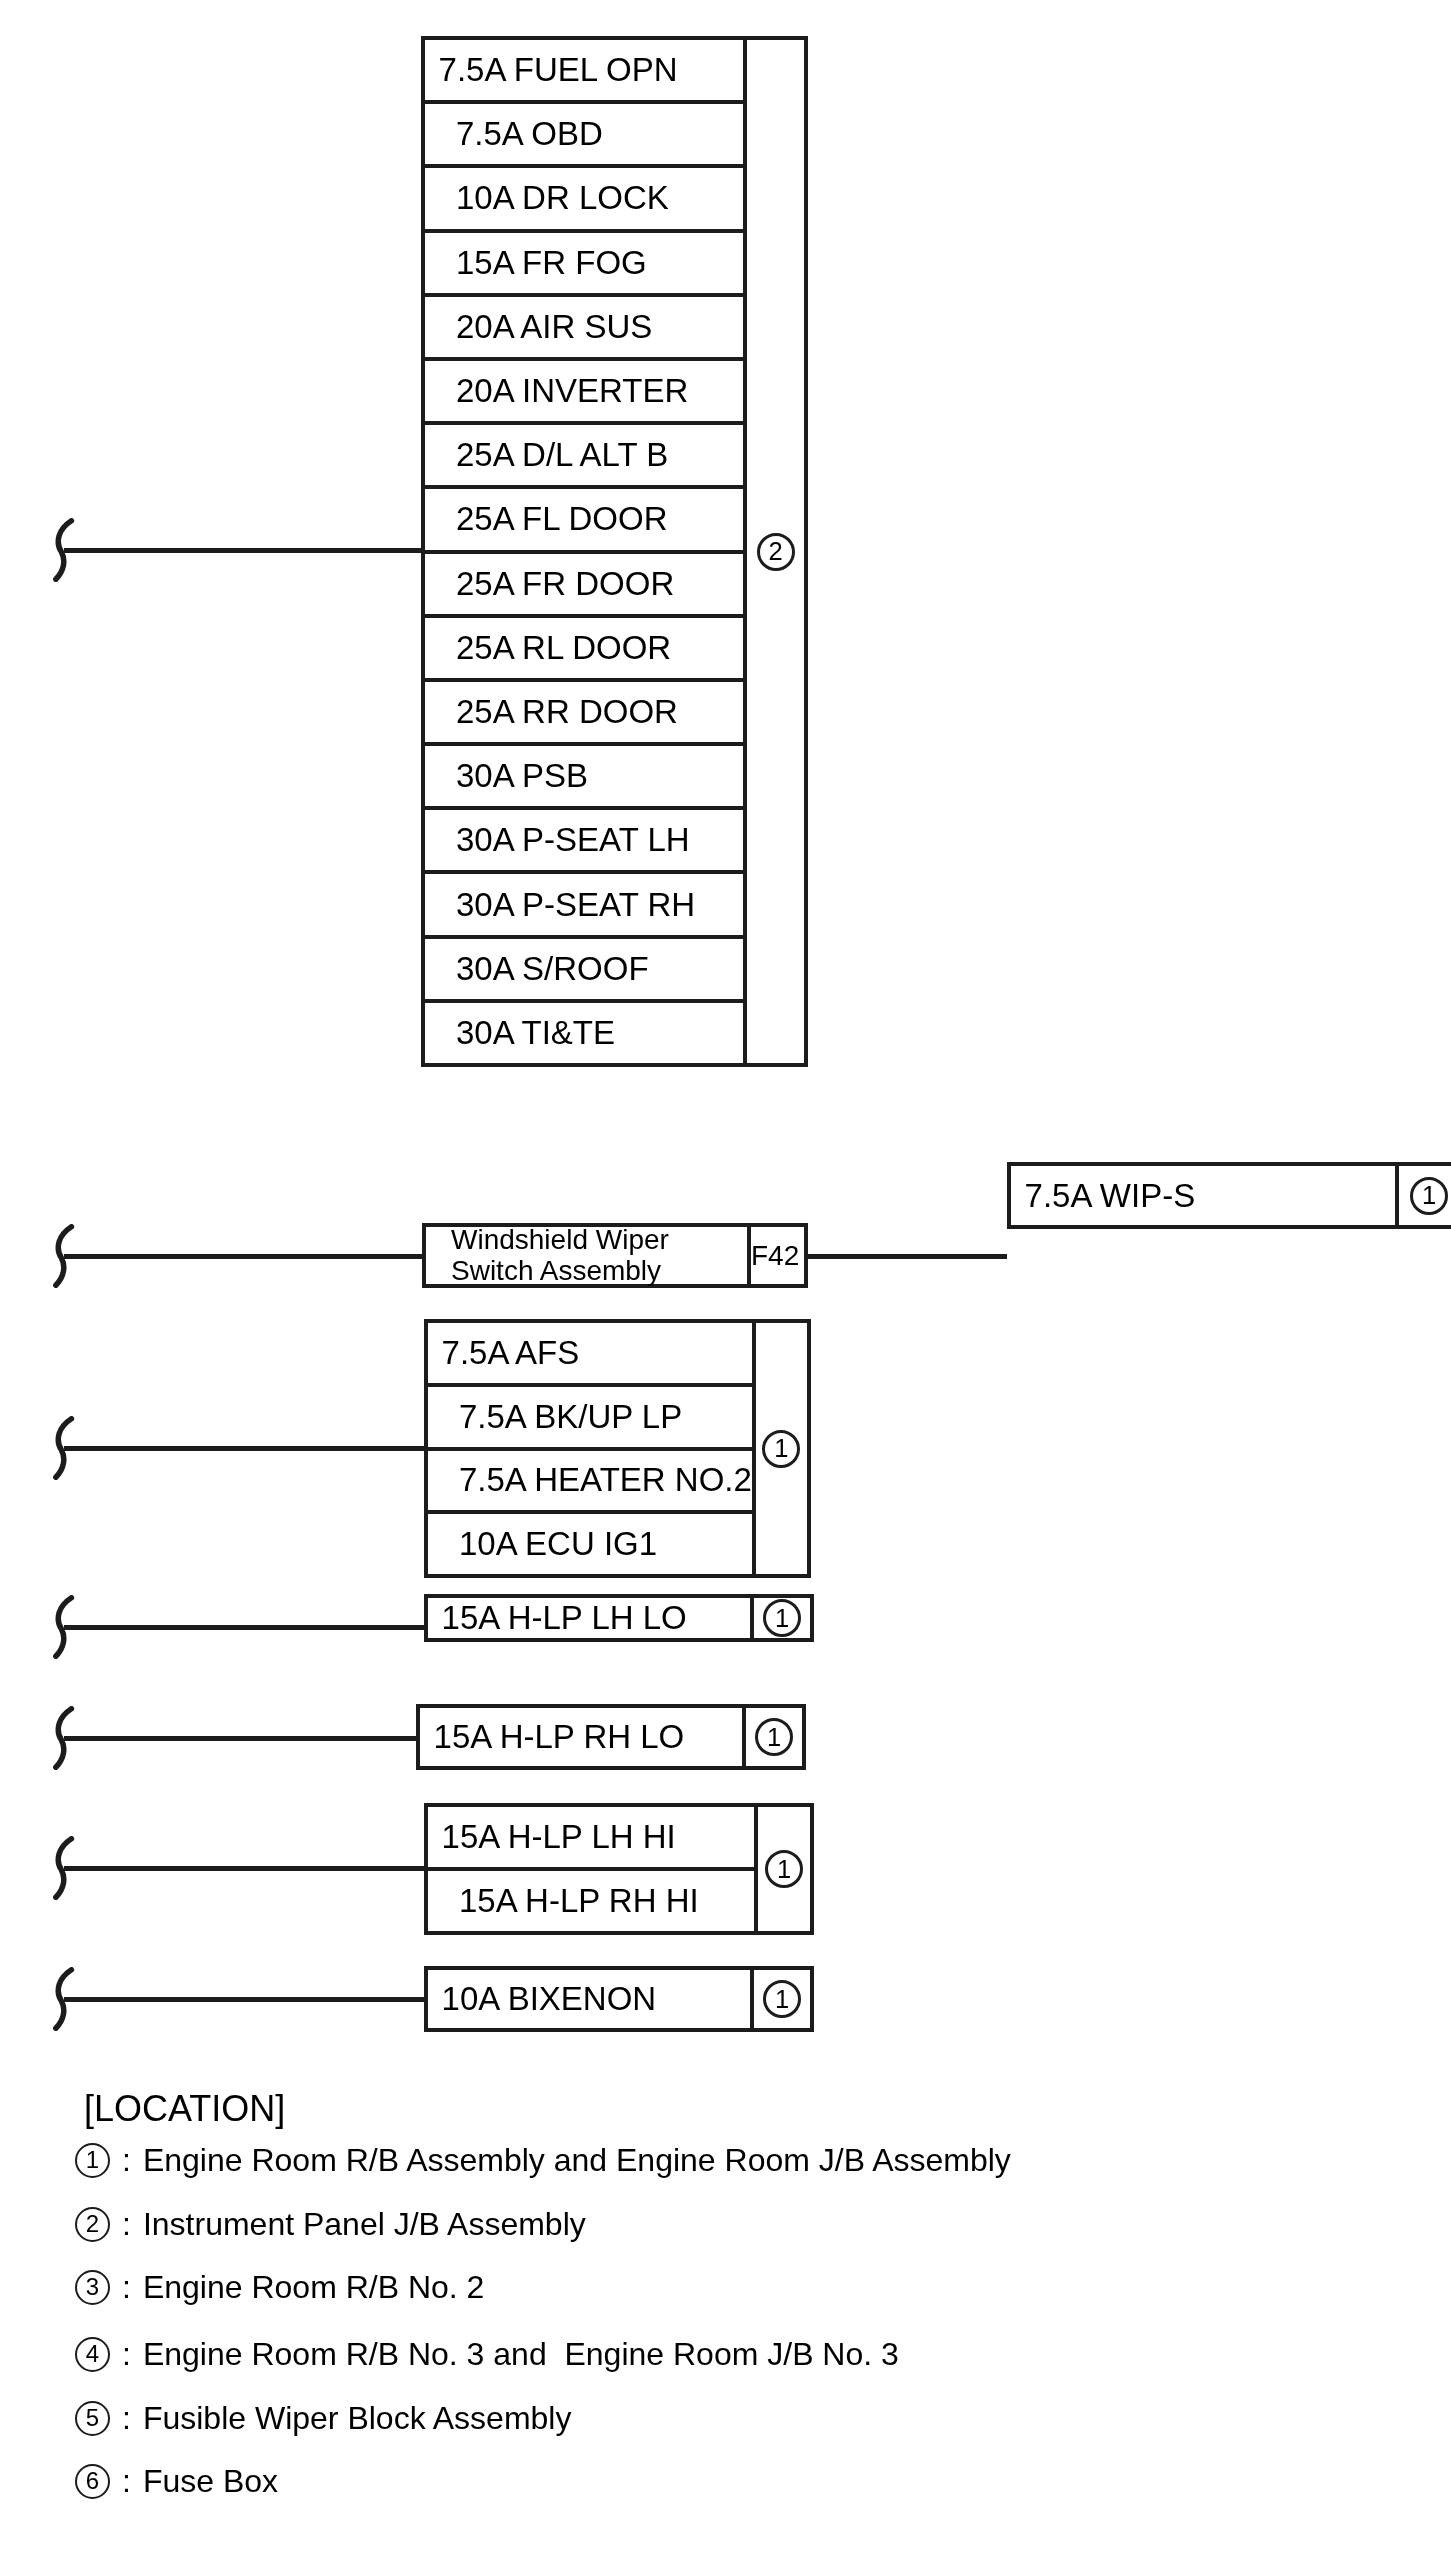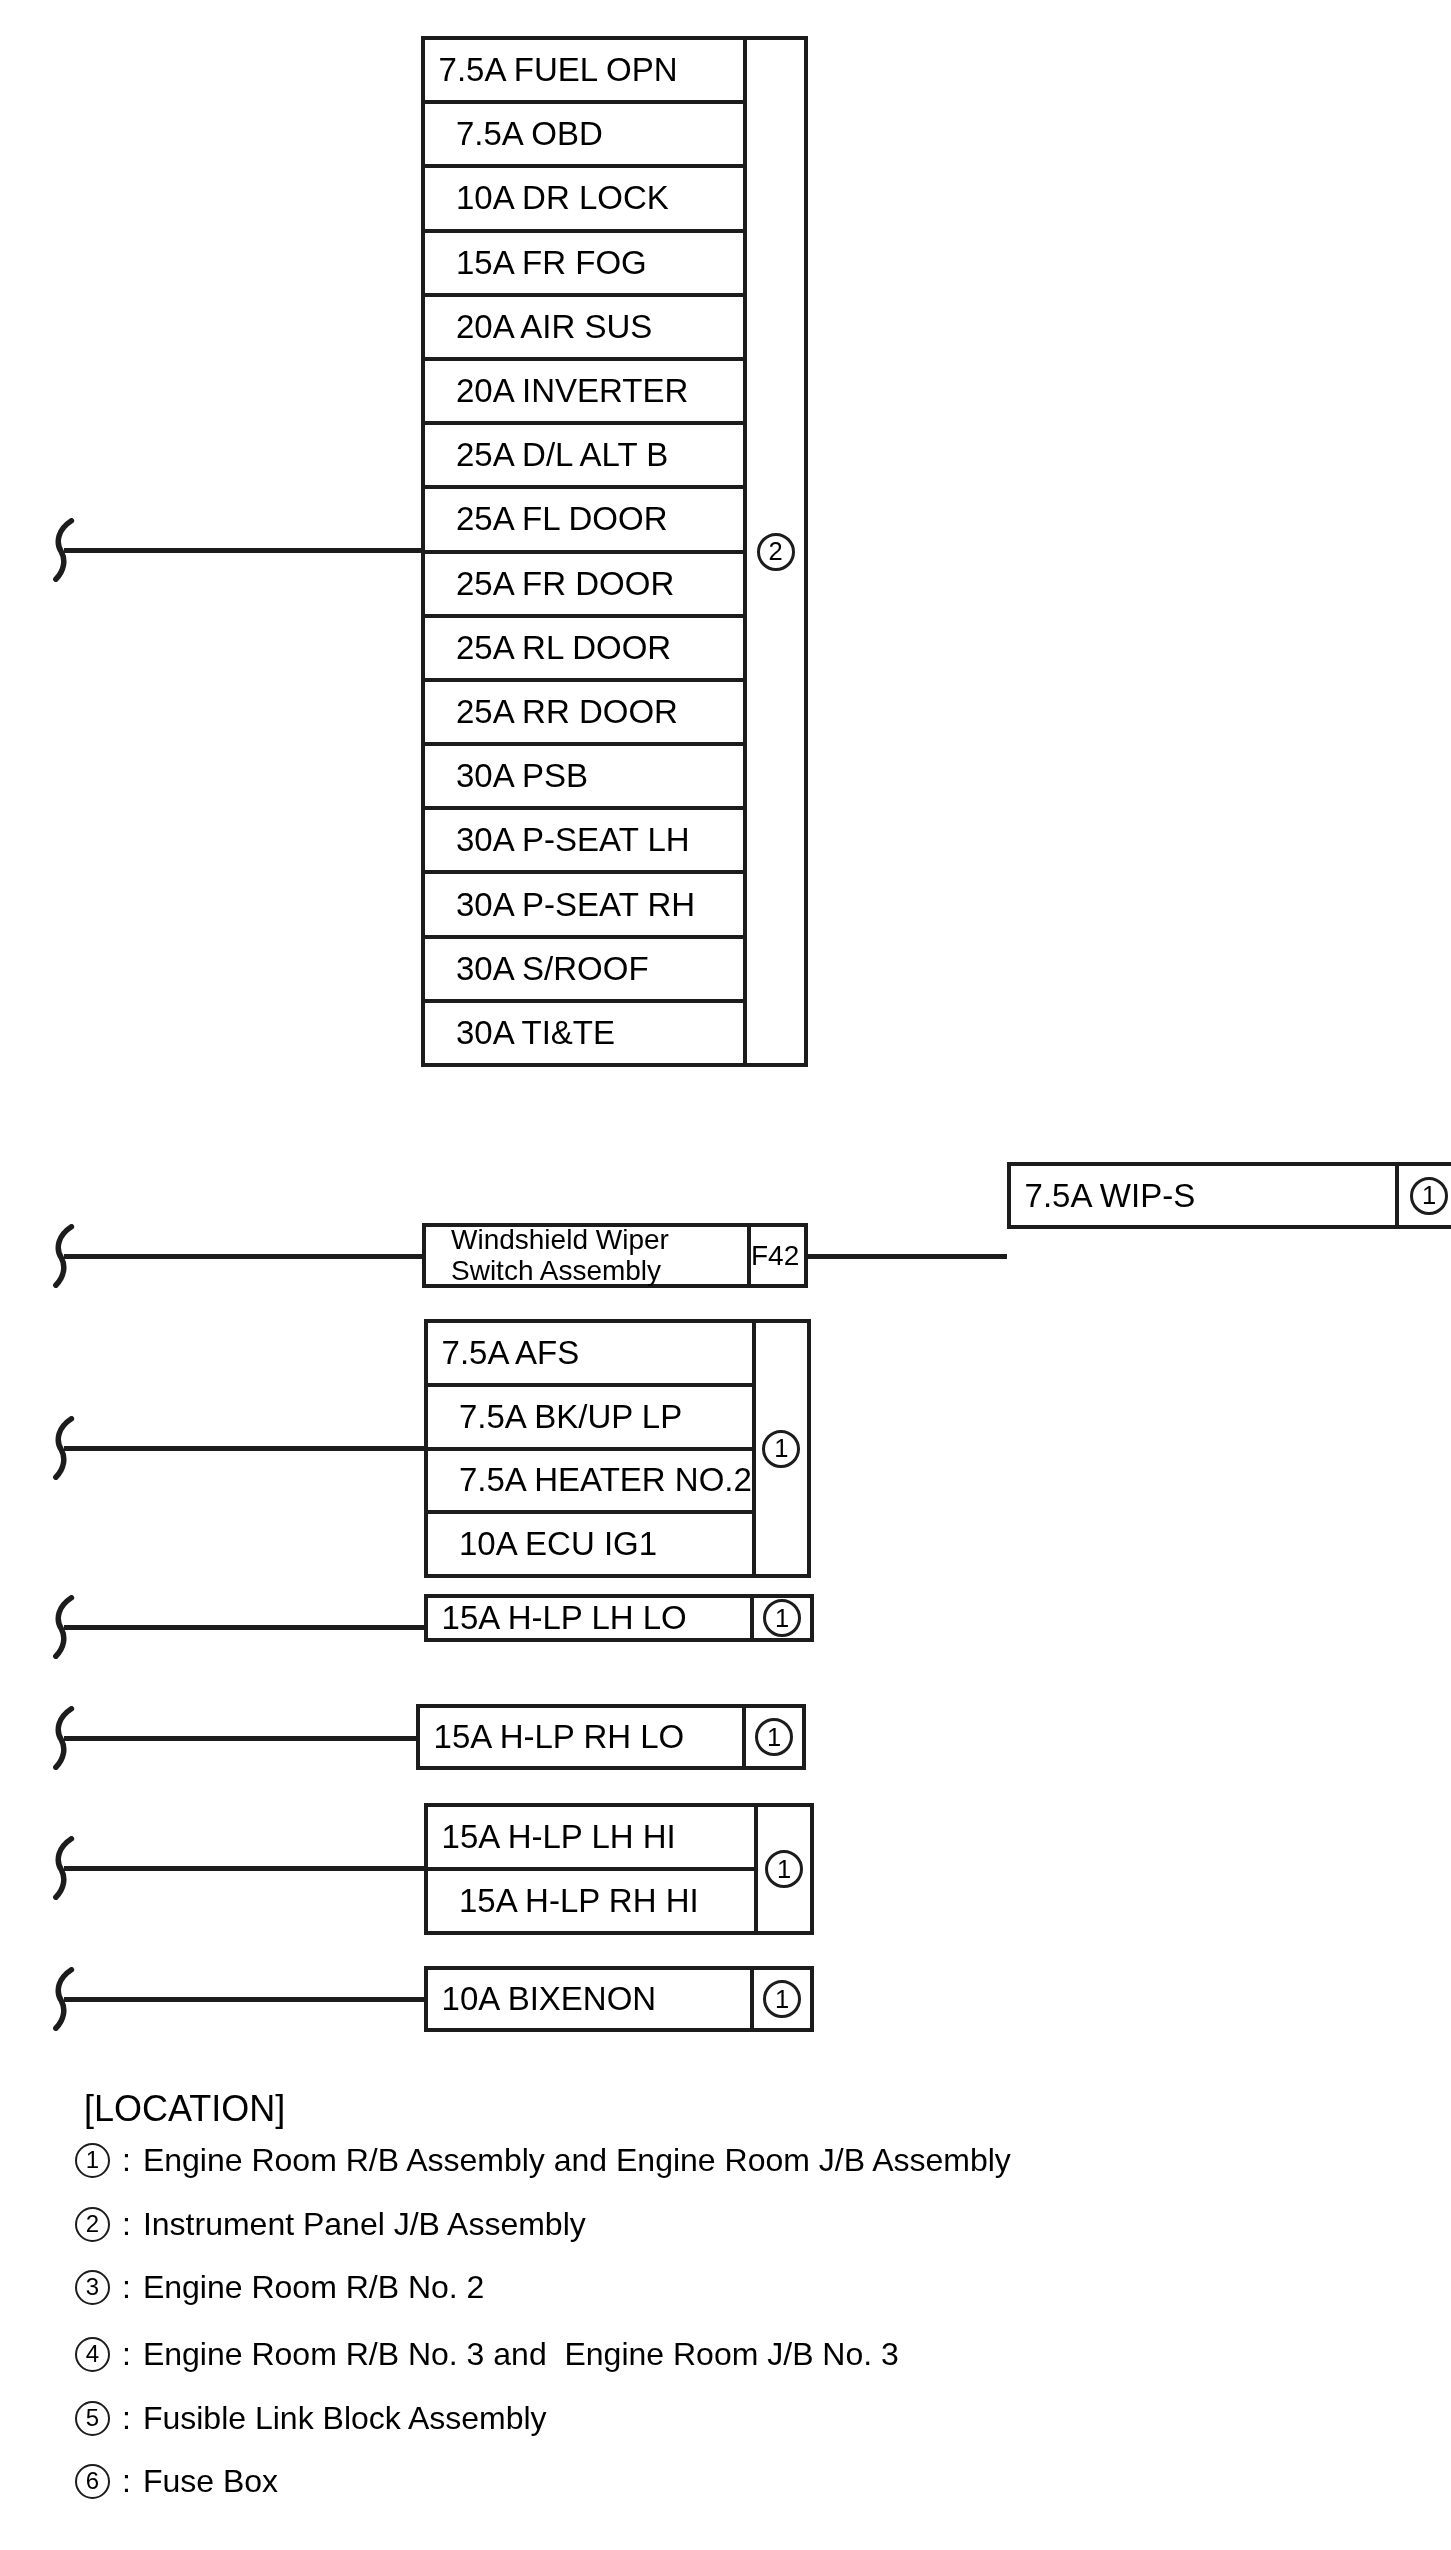--- a/index.html
+++ b/index.html
@@ -249,21 +249,21 @@
     <span class="legend-text">Engine Room R/B No. 2</span>
   </div>
   <div class="legend-item" style="left:75px;top:2334px">
     <span class="legend-circle">4</span>
     <span class="legend-sep">:</span>
     <span class="legend-text">Engine Room R/B No. 3 and  Engine Room J/B No. 3</span>
   </div>
   <div class="legend-item" style="left:75px;top:2398px">
     <span class="legend-circle">5</span>
     <span class="legend-sep">:</span>
-    <span class="legend-text">Fusible Link Block Assembly</span>
+    <span class="legend-text">Fusible Wiper Block Assembly</span>
   </div>
   <div class="legend-item" style="left:75px;top:2461px">
     <span class="legend-circle">6</span>
     <span class="legend-sep">:</span>
     <span class="legend-text">Fuse Box</span>
   </div>
 
 </div>
 
 

